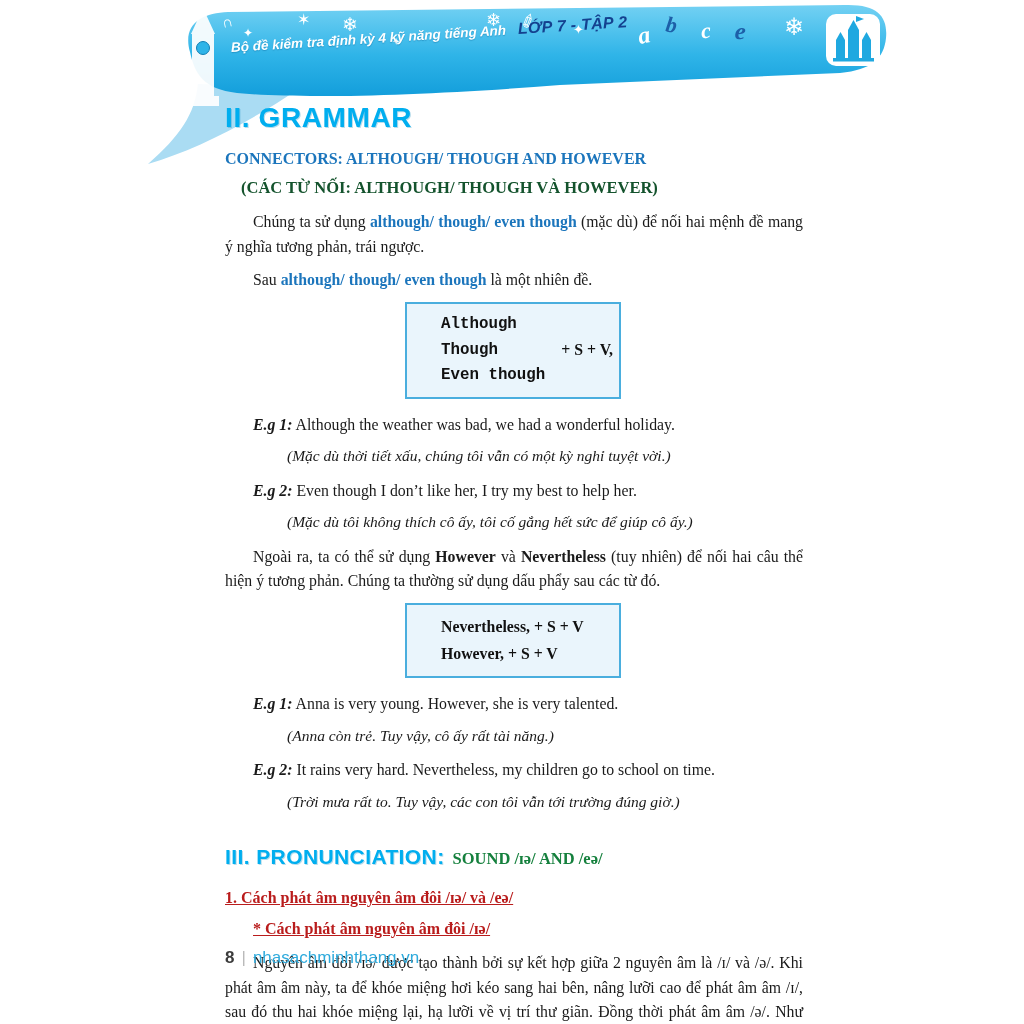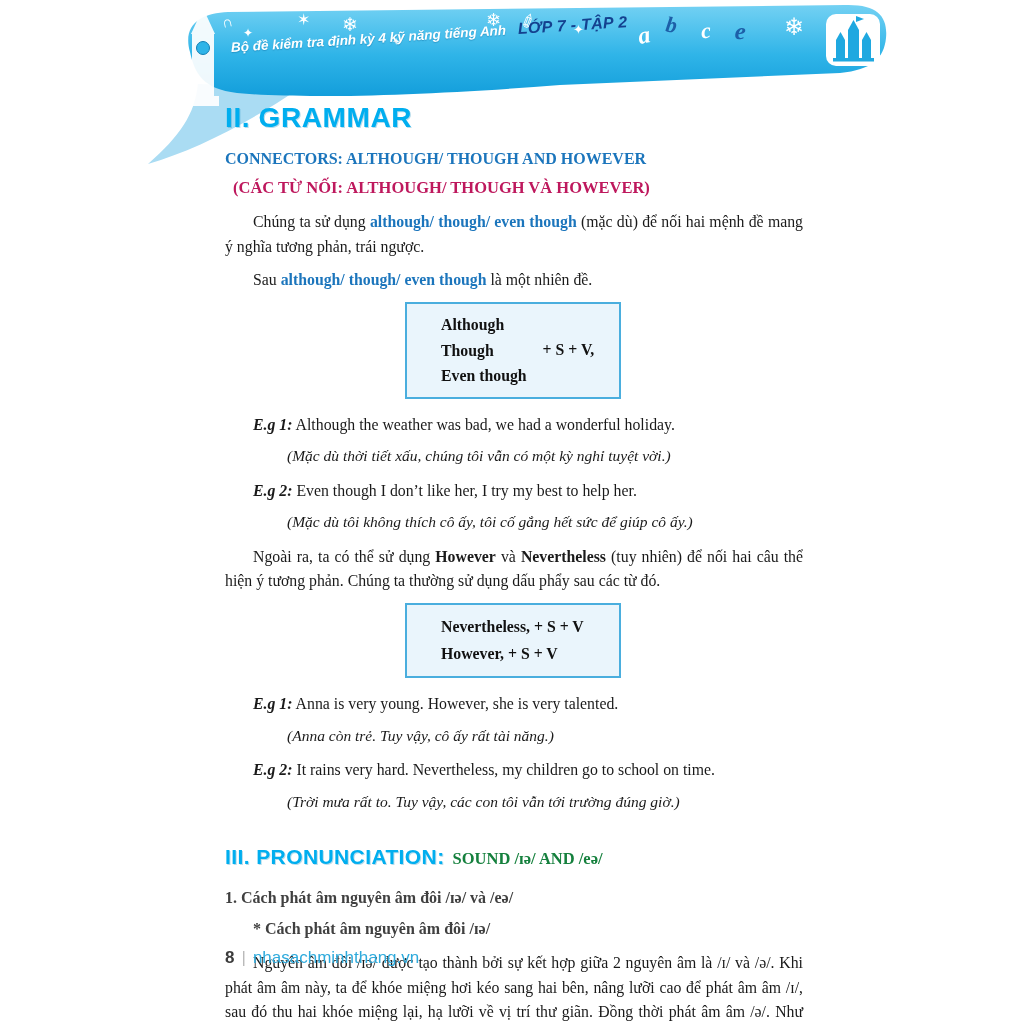--- a/index.html
+++ b/index.html
@@ -17,42 +17,42 @@
   .banner-sub   { color:#14418f; font:italic 700 16px "Liberation Sans", sans-serif;
                   margin-left:8px; letter-spacing:.3px; }
   .decor-letter { font-family:"Liberation Serif", serif; font-style:italic; font-weight:700; }
 
   
   .main { position:absolute; left:225px; top:102px; width:578px; }
   .h-display { font-family:"Liberation Sans", sans-serif; font-weight:700; color:#00aeef; }
   .h-grammar { font-size:28px; letter-spacing:.6px; margin:0 0 16px;
                text-shadow:1px 1px 0 rgba(23,140,190,.3); }
   .sub-en { color:#1b75bc; font-weight:700; font-size:16px; margin:0 0 10px; }
-  .sub-vi { font-weight:700; font-size:16.5px; margin:0 0 12px 8px; color:#be185d; }
+  .sub-vi { font-weight:700; font-size:16.5px; margin:0 0 12px 16px; color:#14532d; }
   p.body  { font-size:15.8px; line-height:1.56; margin:0 0 9px; text-indent:28px;
             text-align:justify; }
   .blue-b { color:#1b75bc; font-weight:700; }
   .bi     { font-weight:700; }
 
   .box { width:178px; border:2px solid #4aaede; background:#eaf5fc;
          margin:6px 0 14px 180px; padding:8px 0 8px 34px; font-weight:700;
          font-size:15.8px; color:#111; }
   .box1 { display:flex; align-items:center; gap:16px; }
-  .box1 .words div { line-height:1.62; }
+  .box1 .words div { line-height:1.62;font-family:Liberation Mono, monospace; }
   .box2 div { line-height:1.75; }
 
   .example { margin:2px 0 8px 28px; font-size:15.8px; line-height:1.5; }
   .eg-label { font-weight:700; font-style:italic; }
   .translation { margin:0 0 11px 62px; font-style:italic; font-size:15.5px; line-height:1.5; }
 
   .h-pron { margin:32px 0 20px; font-size:21px; letter-spacing:.4px;
             text-shadow:1px 1px 0 rgba(23,140,190,.3); }
   .pron-sub { color:#15803d; font-size:16.5px; font-family:"Liberation Serif", serif;
               letter-spacing:0; text-shadow:none; margin-left:8px; font-weight:700; }
-  .bold-line { font-weight:700; font-size:16px; margin:0 0 13px; color:#404040; }
+  .bold-line { font-weight:700; font-size:16px; margin:0 0 13px; color:#b91c1c;text-decoration:underline; }
   .star-line { margin-left:28px; }
 
   .footer { position:absolute; left:225px; top:948px;
             font-family:"Liberation Sans", sans-serif; font-size:17px; }
   .footer .pg   { color:#3c3c3c; font-weight:700; }
   .footer .sep  { color:#b9b9b9; margin:0 7px; }
   .footer .site { color:#2eaadc; }
 </style>
 </head>
 <body>

